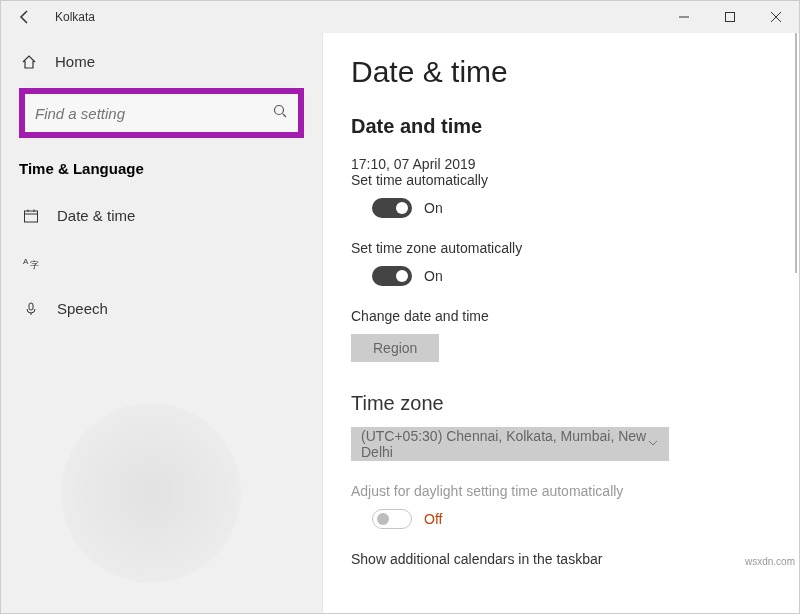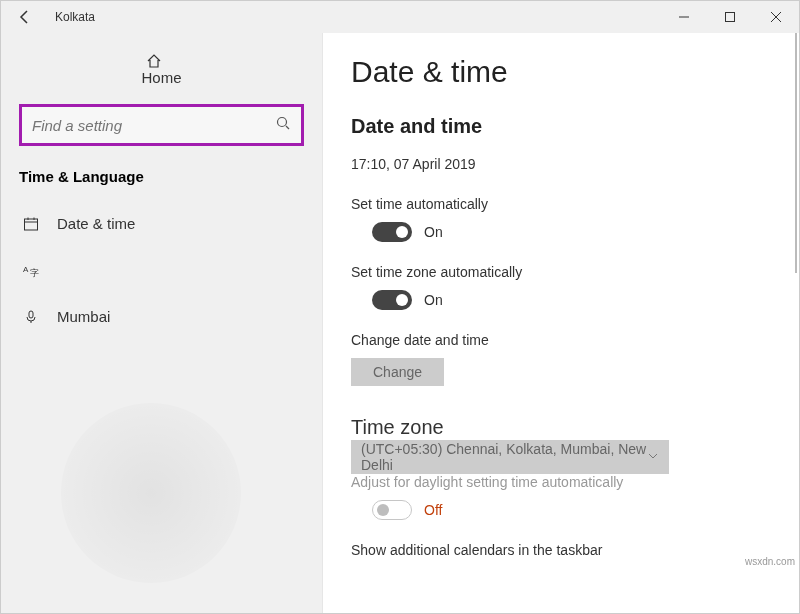--- a/index.html
+++ b/index.html
@@ -6,48 +6,48 @@
     body { width: 800px; height: 614px; background: #fff; overflow: hidden; border: 1px solid #ccc; position: relative; }
     .titlebar { height: 32px; display: flex; align-items: center; padding-left: 12px; background: #f0f0f0; }
     .titlebar .back { width: 24px; height: 24px; display: flex; align-items: center; justify-content: center; margin-right: 18px; cursor: pointer; }
     .titlebar .title { font-size: 12px; color: #333; }
     .winctrl { position: absolute; right: 0; top: 0; display: flex; }
     .winctrl div { width: 46px; height: 32px; display: flex; align-items: center; justify-content: center; cursor: pointer; }
     .winctrl svg { stroke: #333; fill: none; }
     .content { display: flex; height: calc(100% - 32px); }
     .sidebar { width: 322px; background: #f0f0f0; padding: 20px 18px 0 18px; border-right: 1px solid #e6e6e6; position: relative; }
     .blur { position: absolute; left: 60px; top: 370px; width: 180px; height: 180px; background: radial-gradient(circle, rgba(0,0,0,0.06), rgba(0,0,0,0)); border-radius: 50%; pointer-events: none; }
-    .home-row { display: flex; align-items: center; margin-bottom: 18px; cursor: pointer; flex-direction: column; }
+    .home-row { display: flex; align-items: center; margin-bottom: 18px; cursor: pointer; }
     .home-row .icon { width: 20px; display: flex; justify-content: center; margin-right: 16px; }
     .home-row span.lbl { font-size: 15px; color: #333; }
-    .search { display: flex; align-items: center; border: 3px solid #a21caf; background: #f7f7f7; height: 42px; padding: 8px 10px; margin-bottom: 22px; }
+    .search { display: flex; align-items: center; border: 6px solid #a21caf; background: #f7f7f7; height: 50px; padding: 8px 10px; margin-bottom: 22px; }
     .search input { flex: 1; border: none; background: transparent; outline: none; font-size: 15px; font-style: italic; color: #666; }
     .search .sicon { color: #555; }
     .cat-title { font-weight: 600; font-size: 15px; color: #000000; margin-bottom: 20px; }
     .nav-item { display: flex; align-items: center; padding: 10px 0 10px 2px; margin-bottom: 10px; cursor: pointer; font-size: 15px; color: #333; }
     .nav-item .icon { width: 20px; display: flex; justify-content: center; margin-right: 16px; }
     .main { flex: 1; padding: 22px 28px 0 28px; overflow: hidden; position: relative; }
     .main h1 { font-weight: 300; font-size: 30px; color: #222; margin-bottom: 26px; }
     .main h2 { font-weight: 700; font-size: 20px; color: #222; margin-bottom: 18px; }
-    .datestr { font-size: 14px; color: #333; margin-bottom: 24px; }
+    .datestr { font-size: 14px; color: #333; }
     .setting-label { font-size: 14px; color: #333; margin-bottom: 10px; }
     .setting-label.disabled { color: #999; }
     .toggle-row { display: flex; align-items: center; margin-bottom: 22px; padding-left: 21px; }
     .toggle { width: 40px; height: 20px; border-radius: 10px; position: relative; cursor: pointer; margin-right: 12px; }
     .toggle.on { background: #444; }
     .toggle.off { background: #fff; border: 1px solid #999; }
     .toggle .knob { width: 12px; height: 12px; border-radius: 50%; position: absolute; top: 4px; }
     .toggle.on .knob { background: #fff; right: 4px; }
     .toggle.off .knob { background: #888; left: 4px; top: 3px; }
     .toggle.disabled { opacity: 0.55; cursor: default; }
     .toggle-state { font-size: 14px; color: #333; }
     .toggle-state.disabled { color: #c2410c; }
     .btn { display: inline-block; background: #ccc; color: #666; padding: 6px 22px; font-size: 14px; margin-bottom: 30px; border: none; cursor: default; }
-    .section-title { font-size: 20px; font-weight: 400; color: #333; margin-bottom: 1px; }
-    .dropdown { width: 318px; height: 34px; background: #ccc; color: #666; display: flex; align-items: center; justify-content: space-between; padding: 0 10px; font-size: 14px; cursor: default; }
+    .section-title { font-size: 20px; font-weight: 400; color: #333; margin-bottom: 12px; }
+    .dropdown { width: 318px; height: 34px; background: #ccc; color: #666; display: flex; align-items: center; justify-content: space-between; padding: 0 10px; font-size: 14px; margin-bottom: 22px; cursor: default; }
     .scrollline { position: absolute; right: 2px; top: 0; width: 2px; height: 240px; background: #bbb; }
     .watermark { position: absolute; right: 4px; bottom: 46px; font-size: 10px; color: #999; transform: rotate(0deg); text-align: center; }
   </style>
 </head>
 <body>
 
 <div class="titlebar">
   <div class="back">
     <svg width="16" height="16" viewBox="0 0 16 16">
         <path d="M10 2 L4 8 L10 14" stroke="#333" stroke-width="1.5" fill="none"></path>
@@ -116,21 +116,21 @@
       </span>
     </div>
     <div class="nav-item">
       <span class="icon">
         <svg width="16" height="16" viewBox="0 0 16 16">
             <rect x="6" y="2" width="4" height="7" rx="2" stroke="#333" fill="none"></rect>
             <path d="M4 8 A4 4 0 0 0 12 8" stroke="#333" fill="none"></path>
             <line x1="8" y1="12" x2="8" y2="14" stroke="#333"></line>
           </svg>
       </span>
-      <span>Mumbai</span>
+      <span>Speech</span>
     </div>
   </div>
 
   <div class="main">
     <div class="scrollline"></div>
     <h1>Date &amp; time</h1>
     <h2>Date and time</h2>
     <div class="datestr">17:10, 07 April 2019</div>
 
     <div class="setting-label">Set time automatically</div>
@@ -143,21 +143,21 @@
 
     <div class="setting-label">Set time zone automatically</div>
     <div class="toggle-row">
       <div class="toggle on">
           <div class="knob"></div>
         </div>
       <span class="toggle-state">On</span>
     </div>
 
     <div class="setting-label">Change date and time</div>
-    <button class="btn">Change</button>
+    <button class="btn">Region</button>
 
     <div class="section-title">Time zone</div>
     <div class="dropdown">
       <span>(UTC+05:30) Chennai, Kolkata, Mumbai, New Delhi</span>
       <span><svg width="12" height="12" viewBox="0 0 12 12">
             <path d="M2 4 L6 8 L10 4" stroke="#777" fill="none"></path>
           </svg></span>
     </div>
 
     <div class="setting-label disabled">Adjust for daylight setting time automatically</div>

